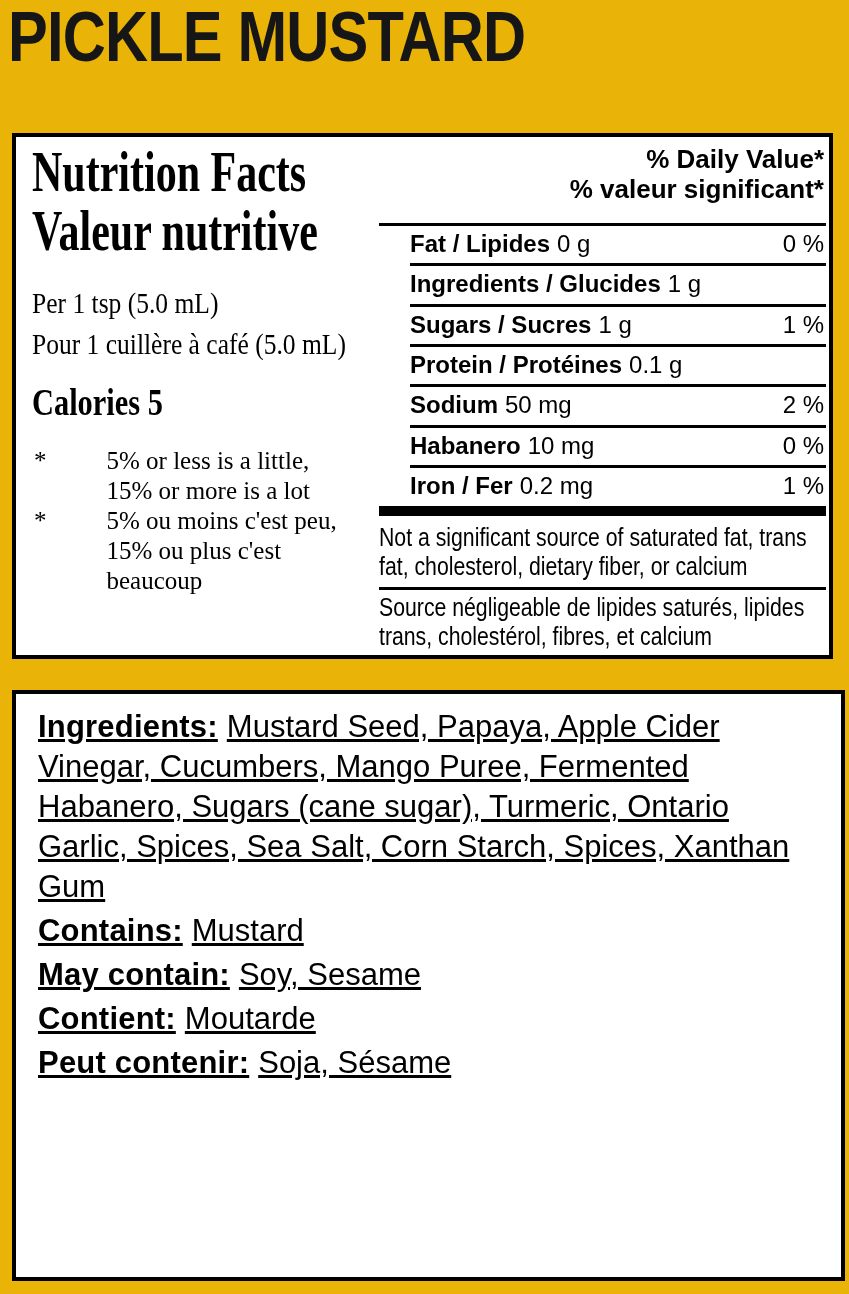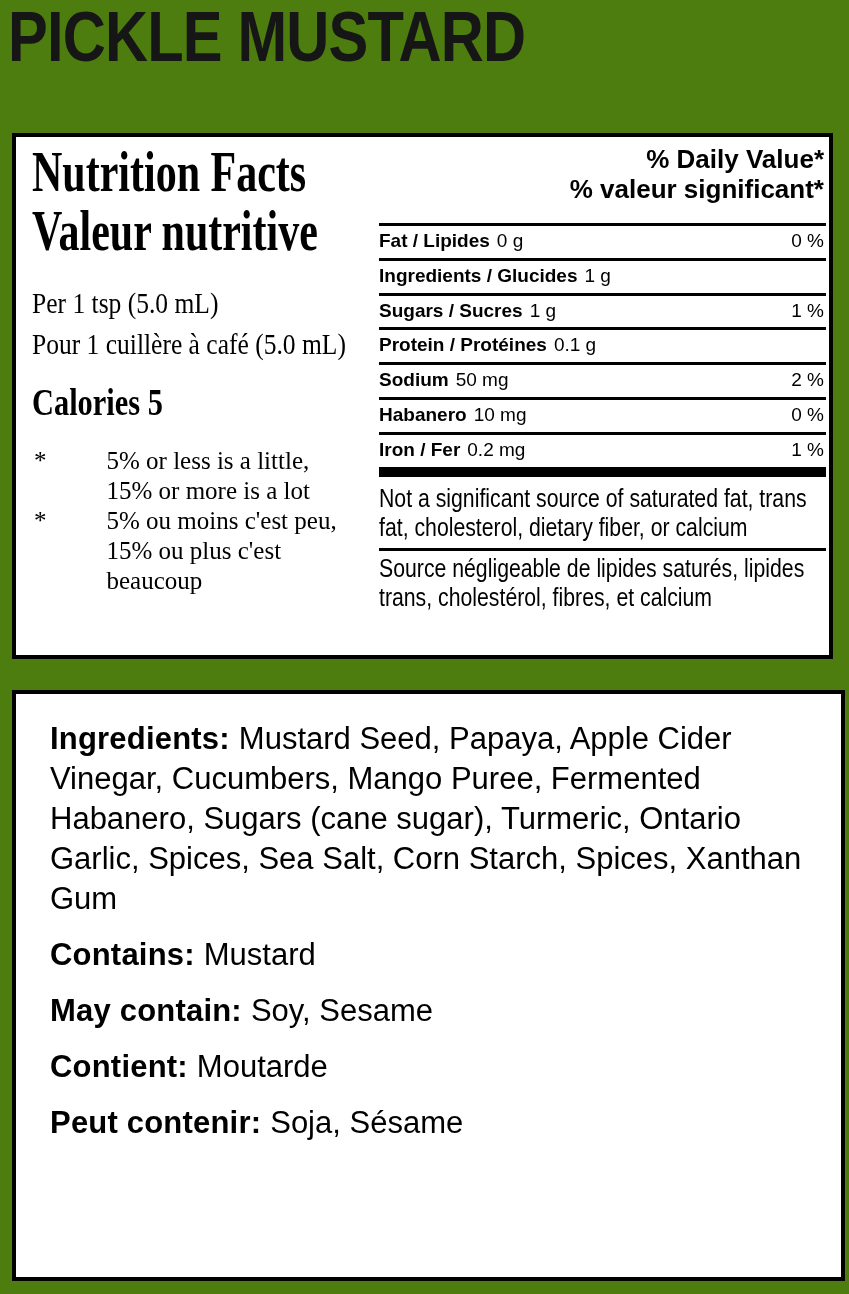--- a/index.html
+++ b/index.html
@@ -1,20 +1,20 @@
 <!DOCTYPE html>
 <html><head>
 <meta charset="utf-8">
 <style>
   html, body { margin: 0; padding: 0; background: #ffffff; }
   .canvas {
     position: relative;
     width: 849px;
     height: 1294px;
-    background: #4d7c0f;
+    background: #eab308;
     color: #000000;
     font-family: "Liberation Sans", sans-serif;
     overflow: hidden;
   }
 
   
   .product-title {
     position: absolute;
     left: 8px;
     top: -4px;
@@ -92,24 +92,25 @@
     font-weight: bold;
     font-size: 26px;
     line-height: 1.15;
     padding: 8px 2px 18px 0;
     border-bottom: 3px solid #000;
   }
   .nf-row {
     display: flex;
     justify-content: space-between;
     align-items: baseline;
-    font-size: 19px;
+    font-size: 24px;
     line-height: 1.1;
     padding: 5px 2px 6px 0;
     border-bottom: 3px solid #000;
+    margin-left: 31px;
   }
   .nf-row .amt { margin-left: 7px; }
   .nf-row.last { border-bottom: none; }
   .nf-thick-bar {
     height: 10px;
     background: #000;
     margin: 0 0 4px 0;
   }
   .nf-note {
     font-size: 25px;
@@ -126,23 +127,24 @@
     position: absolute;
     left: 12px;
     top: 690px;
     width: 789px;   
     height: 561px;
     border: 4px solid #000;
     padding: 9px 18px 13px 18px;
     background: #fff;
   }
   .ing {
-    margin: 16px;
+    margin: 4px;
     font-size: 31px;
     line-height: 40px;
+    text-decoration: underline;
   }
   .ing b { letter-spacing: 0.2px; }
   .ing .ing-text { margin-left: 9px; }
 </style>
 </head>
 <body>
 
 <div class="canvas">
 
   <h1 class="product-title">PICKLE MUSTARD</h1>

